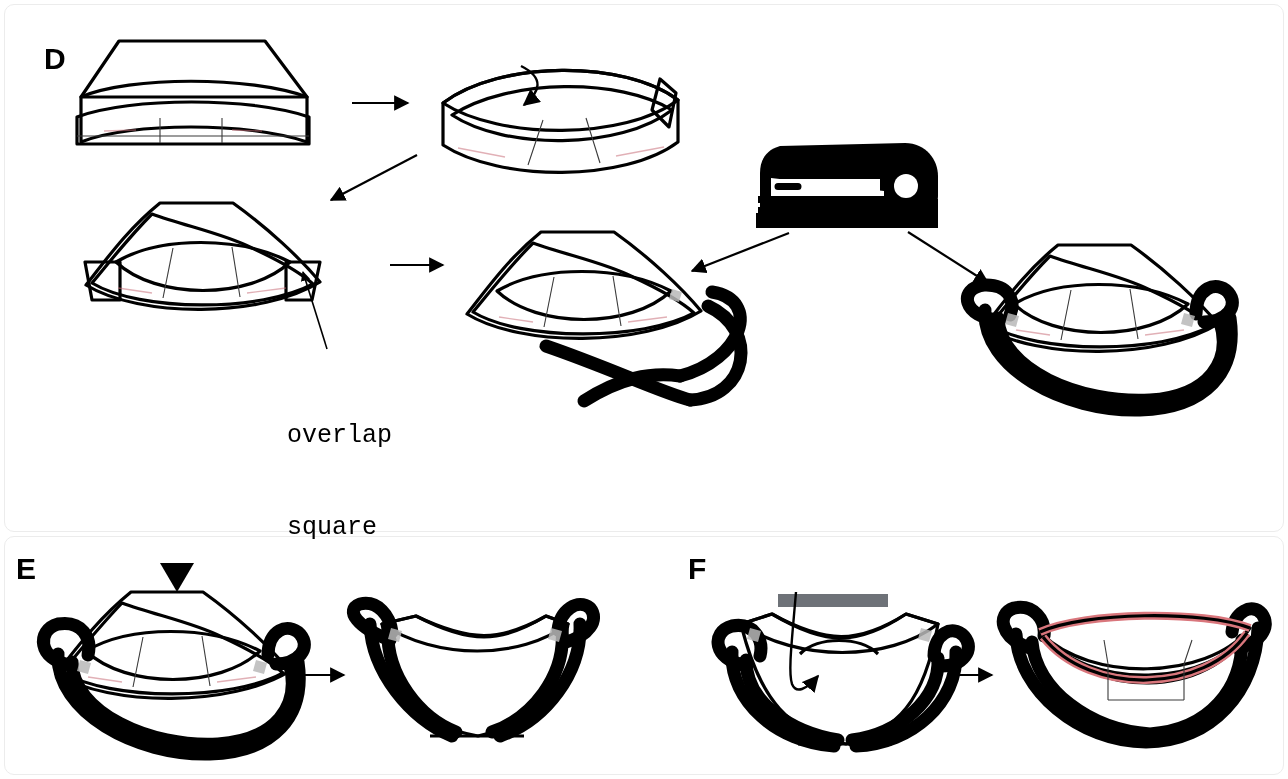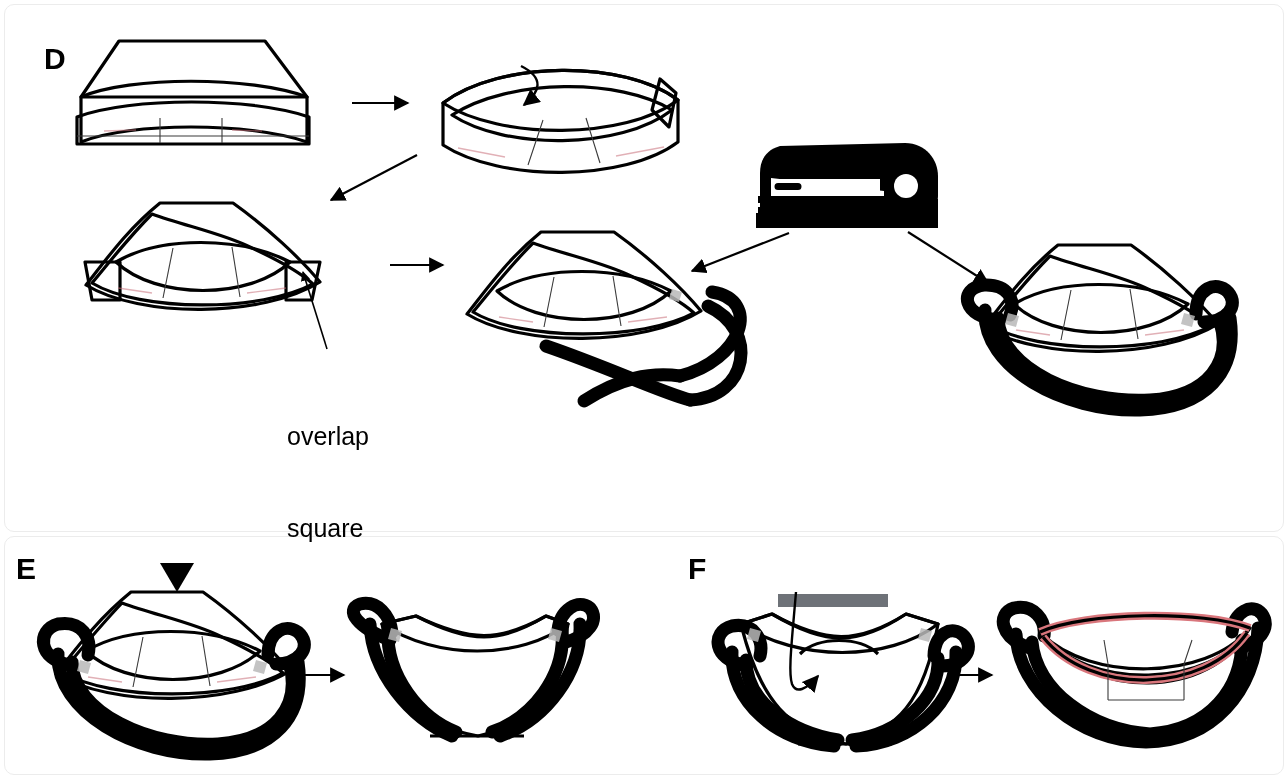--- a/index.html
+++ b/index.html
@@ -36,21 +36,21 @@
     color: #000000;
     line-height: 1;
     letter-spacing: 0px;
   }
   #label-d { left: 44px; top: 44px; }
   #label-e { left: 16px; top: 554px; }
   #label-f { left: 688px; top: 554px; }
 
   .annot-text {
     position: absolute;
-    font-family: Liberation Sans, sans-serif;
+    font-family: Liberation Mono, monospace;
     font-size: 25px;
     color: #000000;
     line-height: 1.22;
     white-space: pre;
   }
   #overlap-label { left: 287px; top: 360px; }
 
   svg.art {
     position: absolute;
     left: 0;

